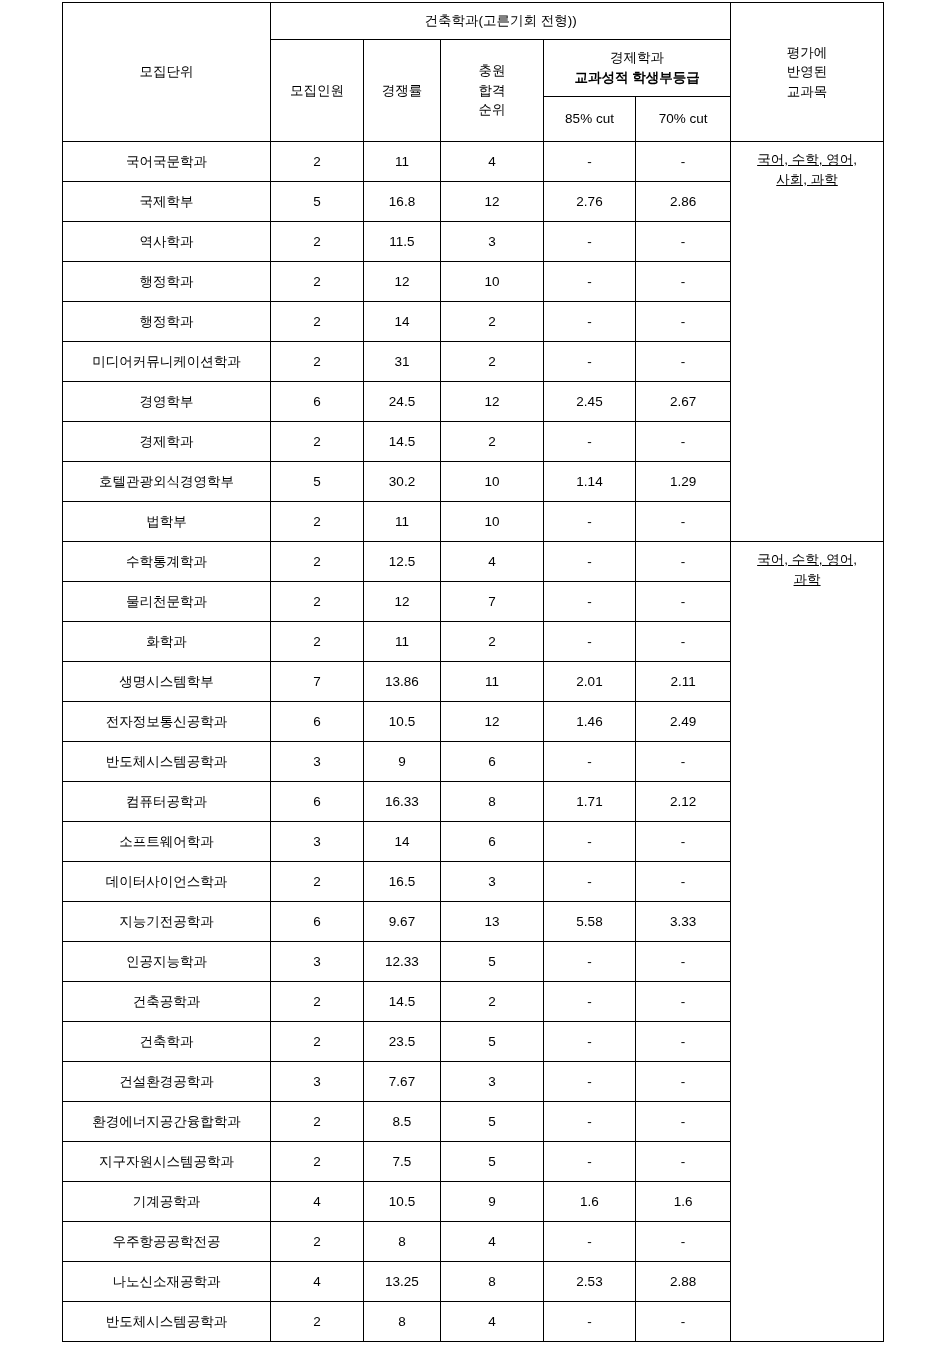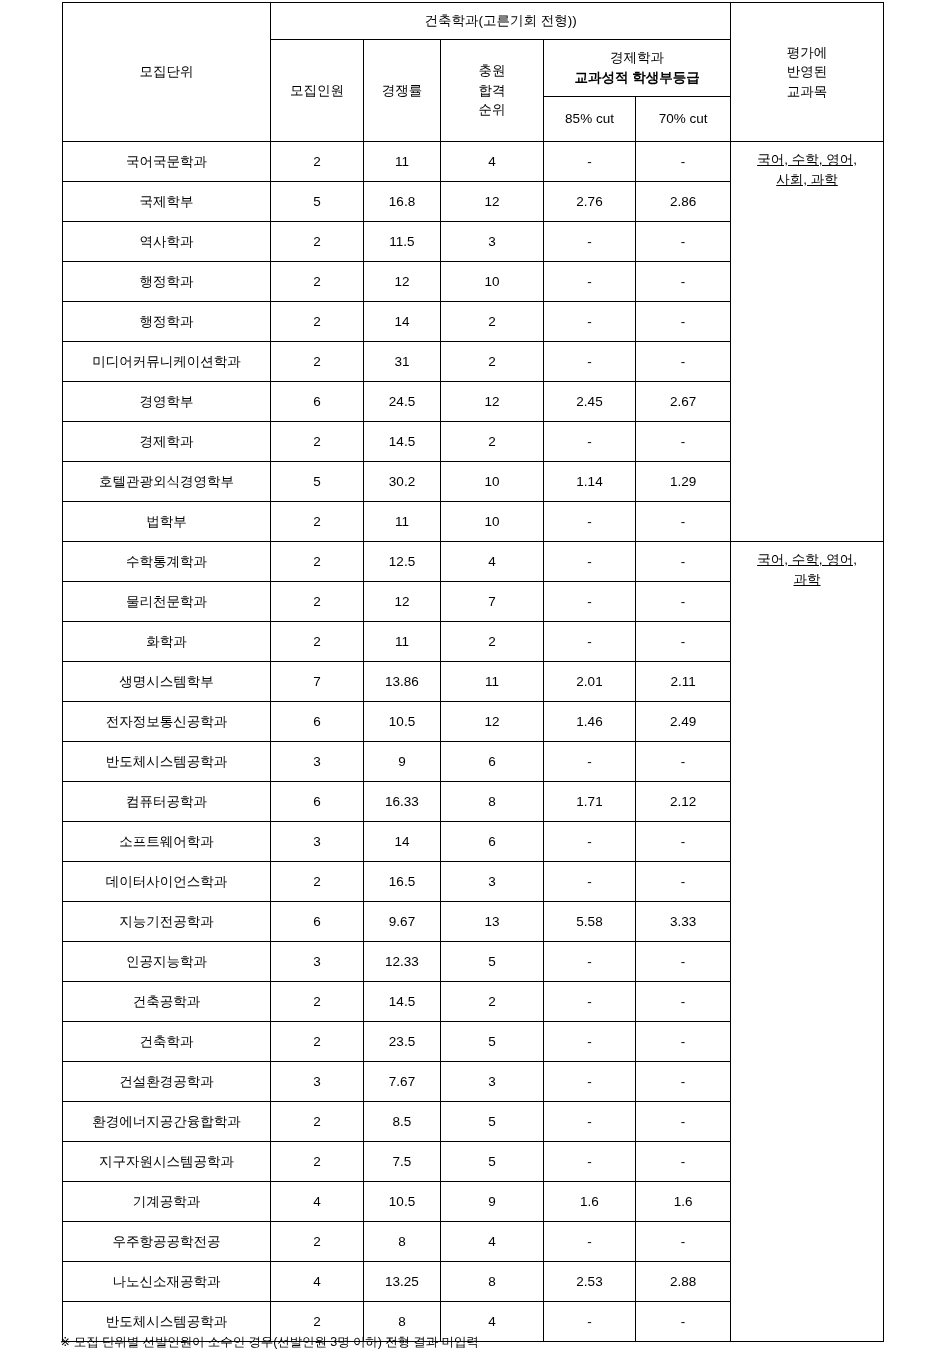--- a/index.html
+++ b/index.html
@@ -414,15 +414,14 @@
           <td class="cell-unit">반도체시스템공학과</td>
           <td class="cell-num">2</td>
           <td class="cell-num">8</td>
           <td class="cell-num">4</td>
           <td class="cell-num">-</td>
           <td class="cell-num">-</td>
         </tr>
       </tbody>
   </table>
 
-  <div id="footnote">※ 모집 단위별 선발인원이 소수인 경우(선발인원 3명 이하) 전형 결과 미입력</div>
 
 </div>
 
 </body></html>

